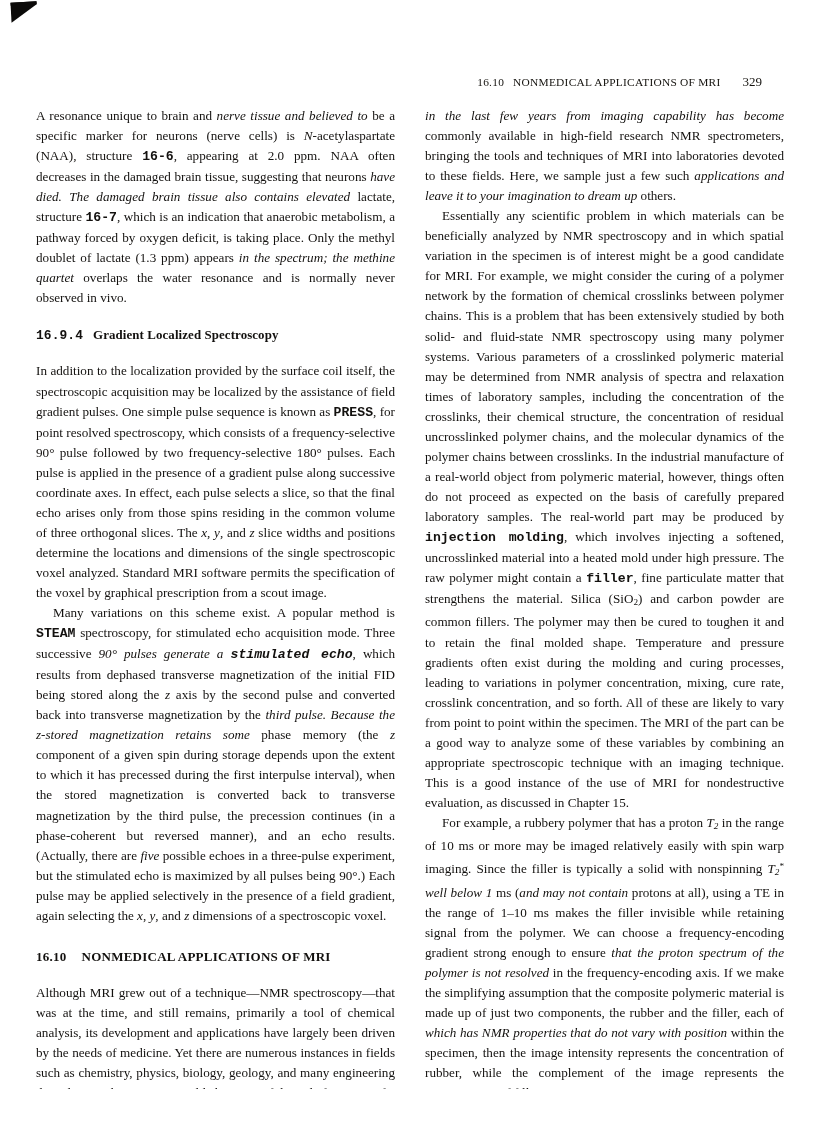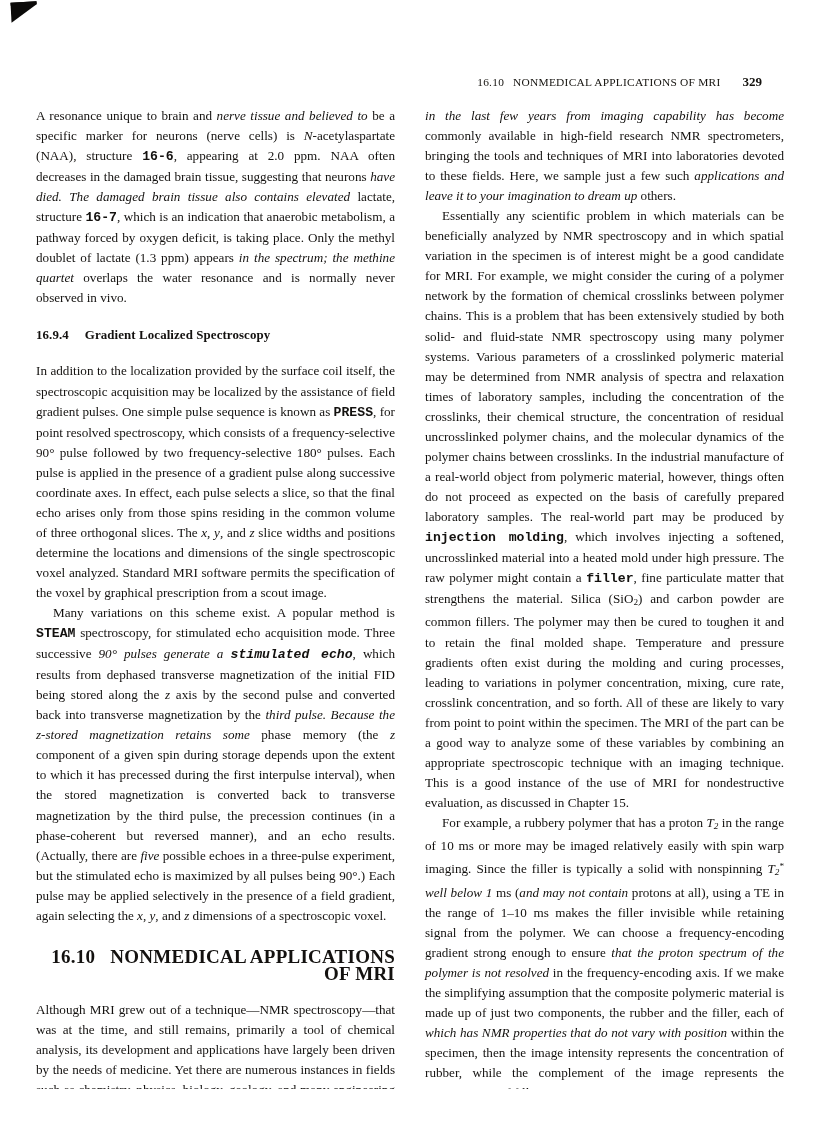--- a/index.html
+++ b/index.html
@@ -42,21 +42,21 @@
     display: flex;
     align-items: baseline;
     justify-content: flex-end;
     font-size: 11.4px;
     letter-spacing: .25px;
     color: #15130f;
   }
   .rh-section { margin-right: 9px; }
   .rh-title { margin-right: 22px; }
   .rh-page {
-    font-weight: bold;
+    font-weight: normal;
     font-size: 13px;
     letter-spacing: 0;
   }
 
   
   .columns {
     position: absolute;
     left: 36px;
     top: 106px;
     width: 748px;
@@ -77,29 +77,28 @@
   }
   p.indent { text-indent: 17px; }
 
   h3.sub-head {
     margin: 19px 0 17px 0;
     font-size: 12.9px;
     font-weight: bold;
     line-height: 17px;
     letter-spacing: .1px;
   }
-  h3.sub-head .num { margin-right: 16px; }
+  h3.sub-head .num { margin-right: 10px; font-family: Liberation Mono, monospace; }
 
   h2.section-head {
     margin: 22px 0 18px 0;
-    font-size: 19px;
+    font-size: 13px;
     font-weight: bold;
     line-height: 17px;
     letter-spacing: .25px;
-    text-align: right;
   }
   h2.section-head .num { margin-right: 15px; }
 
   i, em { font-style: italic; }
   b, strong { font-weight: bold; font-family: Liberation Mono, monospace; }
   sub { font-size: .7em; vertical-align: -.25em; }
   sup { font-size: .7em; vertical-align: .42em; }
   .var { font-style: italic; }
 </style>
 </head>

